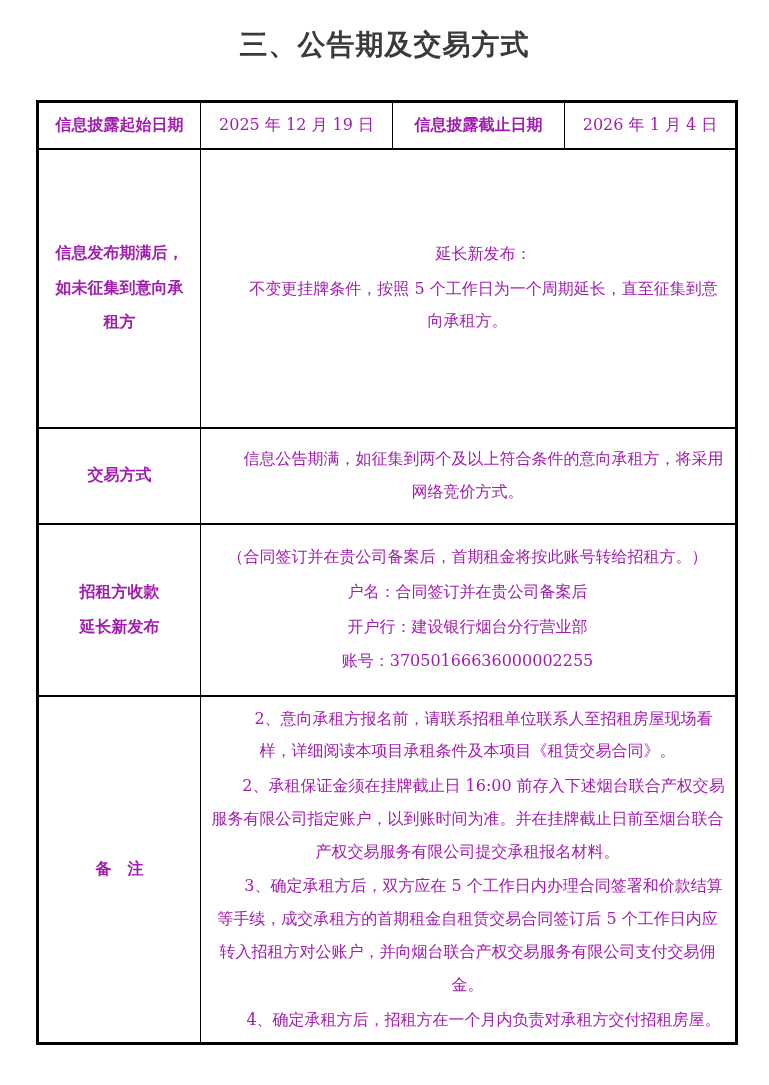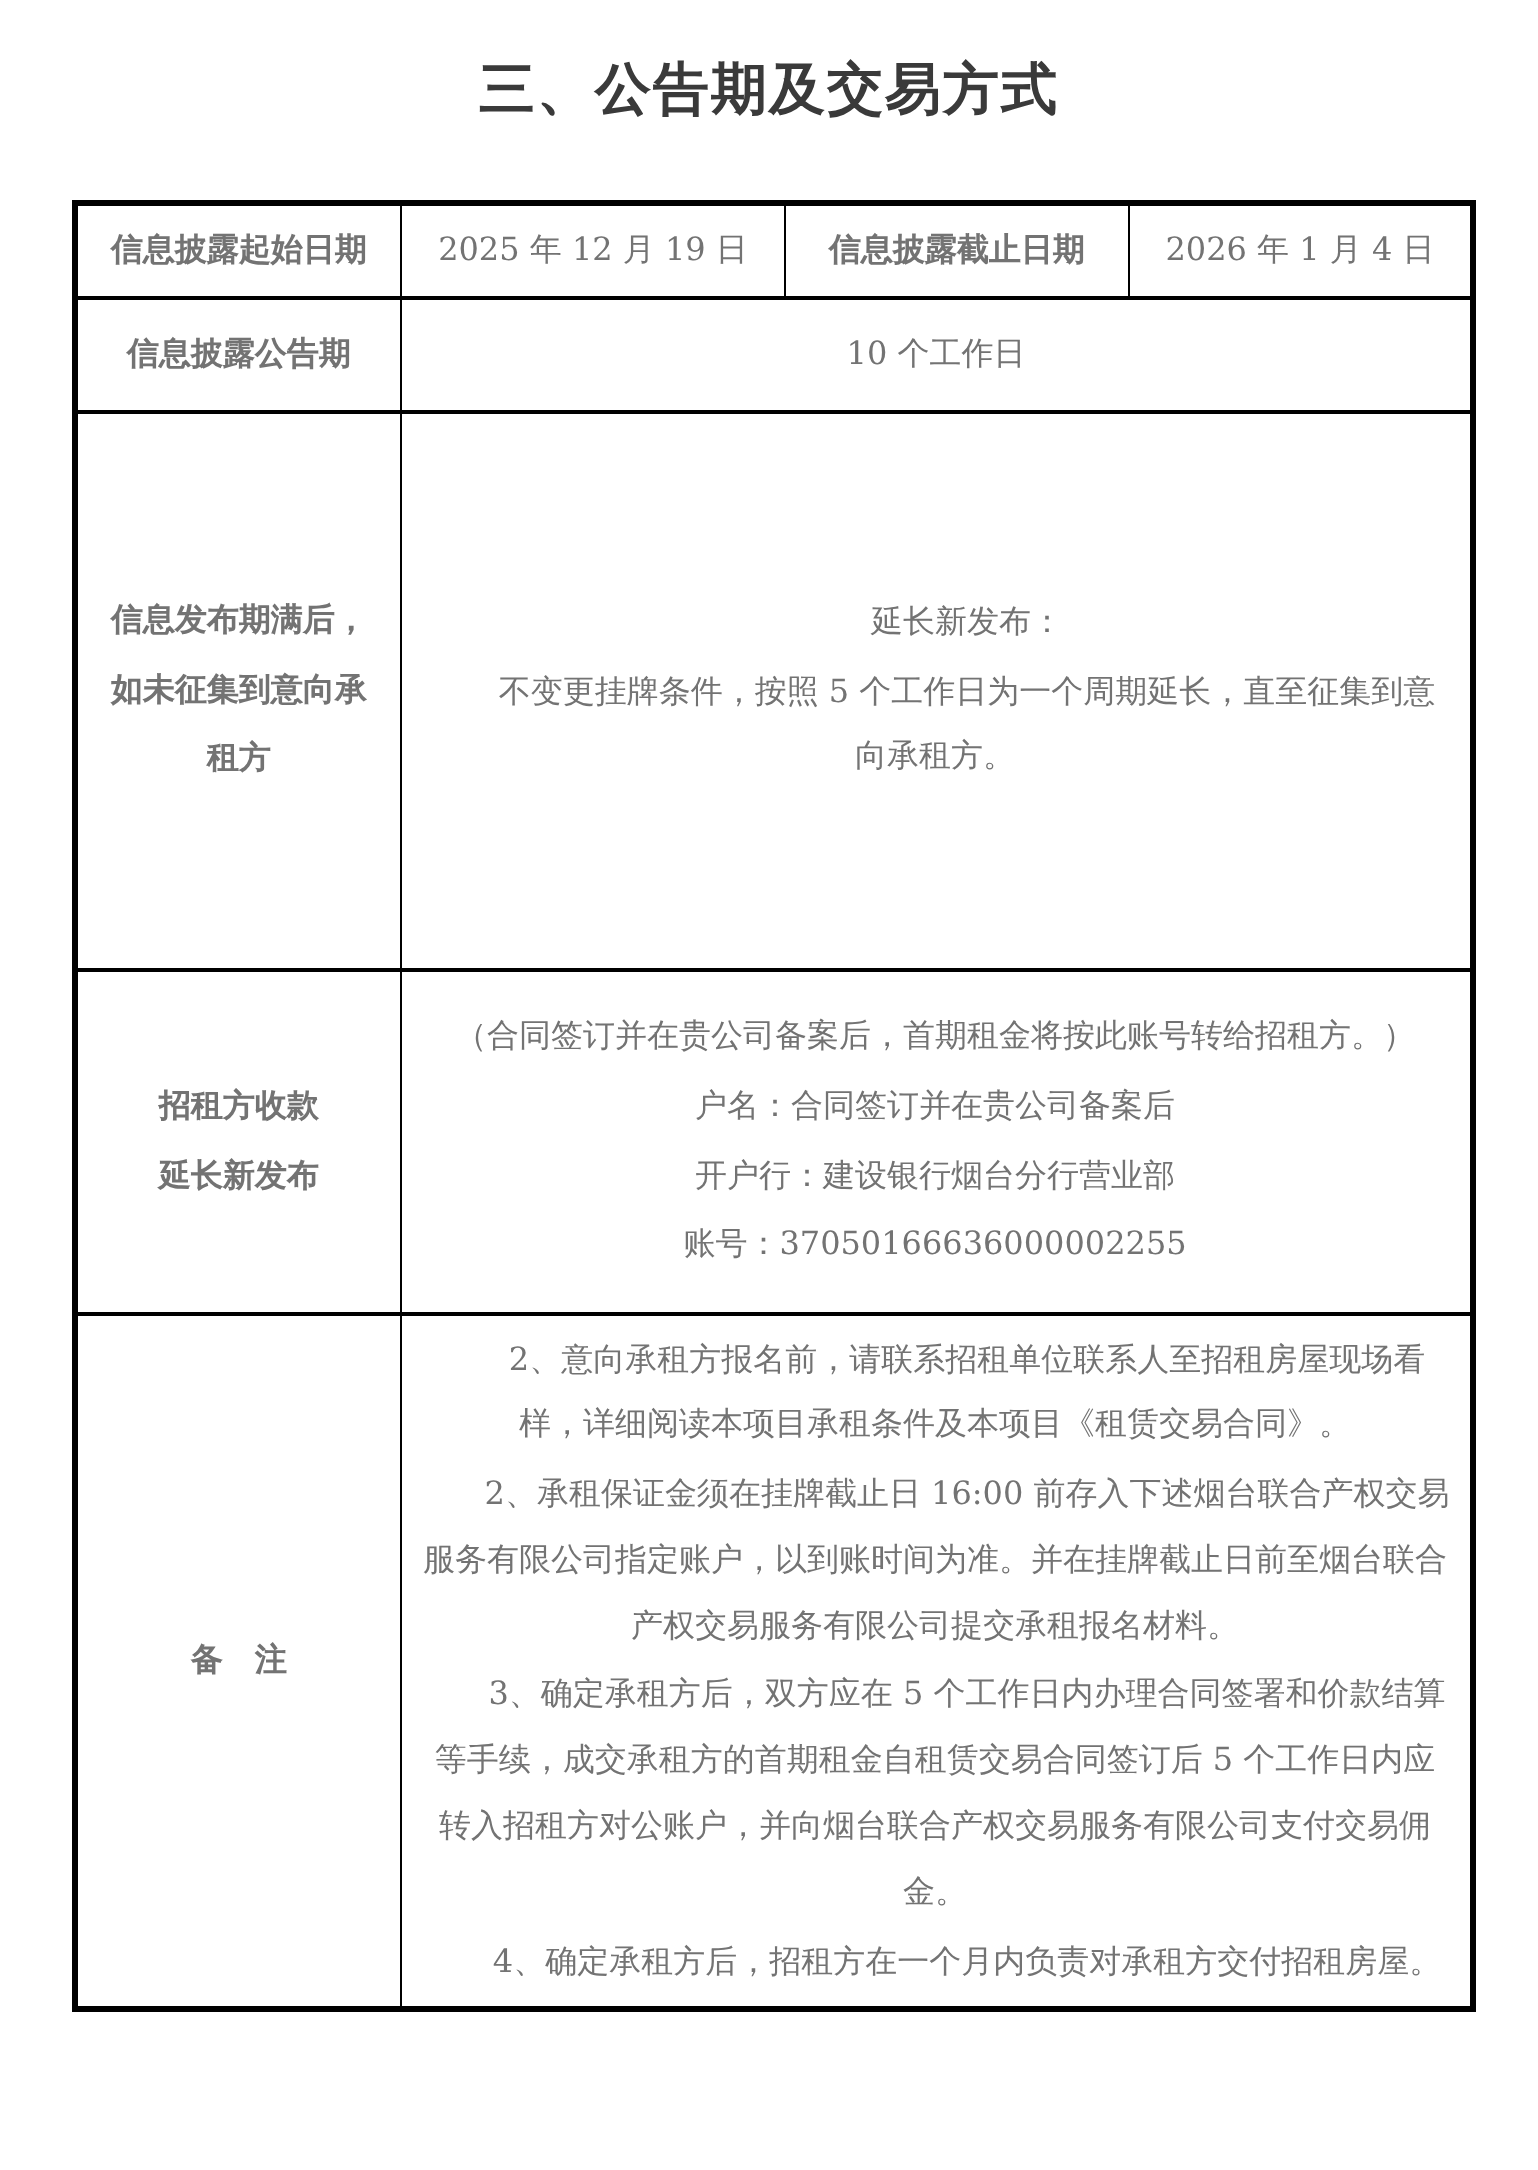--- a/index.html
+++ b/index.html
@@ -28,21 +28,21 @@
     border-collapse: collapse;
     border: 3px solid #000000;
   }
   table.announce th,
   table.announce td {
     border: 1px solid #000000;
     border-top: 2px solid #000000;
     border-bottom: 2px solid #000000;
     vertical-align: middle;
     font-size: 16px;
-    color: #737373;
+    color: #a21caf;
   }
   th.rowlabel {
     font-weight: bold;
     text-align: center;
     padding: 2px 10px;
     line-height: 2.15;
     color: #1f1f1f;
   }
   td.value-center {
     text-align: center;
@@ -83,33 +83,35 @@
     </colgroup>
 
     <tbody>
         <tr class="r1">
       <th class="rowlabel">信息披露起始日期</th>
       <td class="value-center">2025 年 12 月 19 日</td>
       <th class="rowlabel">信息披露截止日期</th>
       <td class="value-center">2026 年 1 月 4 日</td>
     </tr>
 
-    <tr class="r2">
-      <th class="rowlabel">信息披露公告期</th>
-      <td class="value-center" colspan="3">10 个工作日</td>
-    </tr>
 
     <tr class="r3">
       <th class="rowlabel">信息发布期满后，如未征集到意向承租方</th>
       <td class="content" colspan="3">
         <p class="indent">延长新发布：</p>
         <p class="indent">不变更挂牌条件，按照 5 个工作日为一个周期延长，直至征集到意向承租方。</p>
       </td>
     </tr>
 
+    <tr class="r4">
+      <th class="rowlabel">交易方式</th>
+      <td class="content" colspan="3">
+        <p class="indent">信息公告期满，如征集到两个及以上符合条件的意向承租方，将采用网络竞价方式。</p>
+      </td>
+    </tr>
 
     <tr class="r5">
       <th class="rowlabel">
         <div class="label-line">招租方收款</div>
         <div class="label-line">延长新发布</div>
       </th>
       <td class="content" colspan="3">
         <p class="noteline">（合同签订并在贵公司备案后，首期租金将按此账号转给招租方。）</p>
         <p class="noteline">户名：合同签订并在贵公司备案后</p>
         <p class="noteline">开户行：建设银行烟台分行营业部</p>

